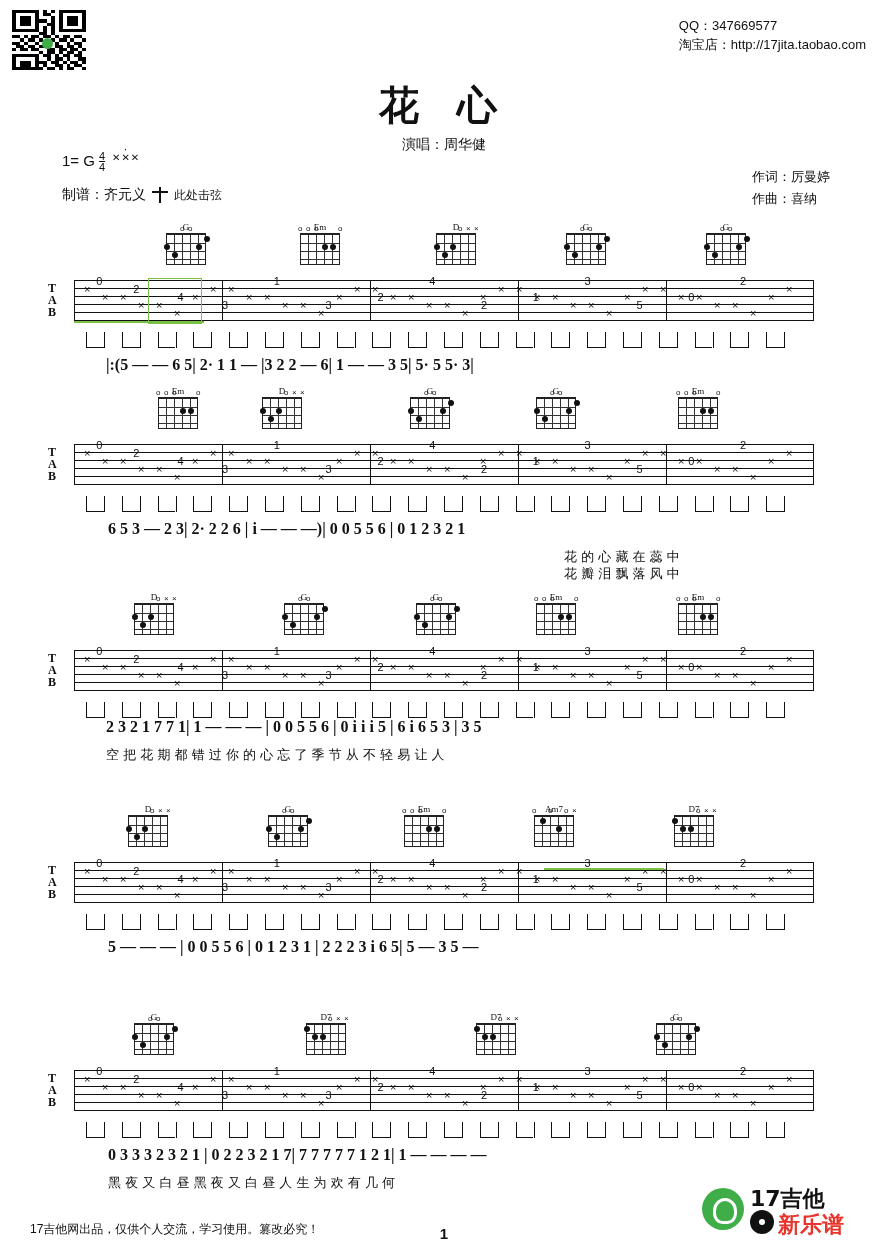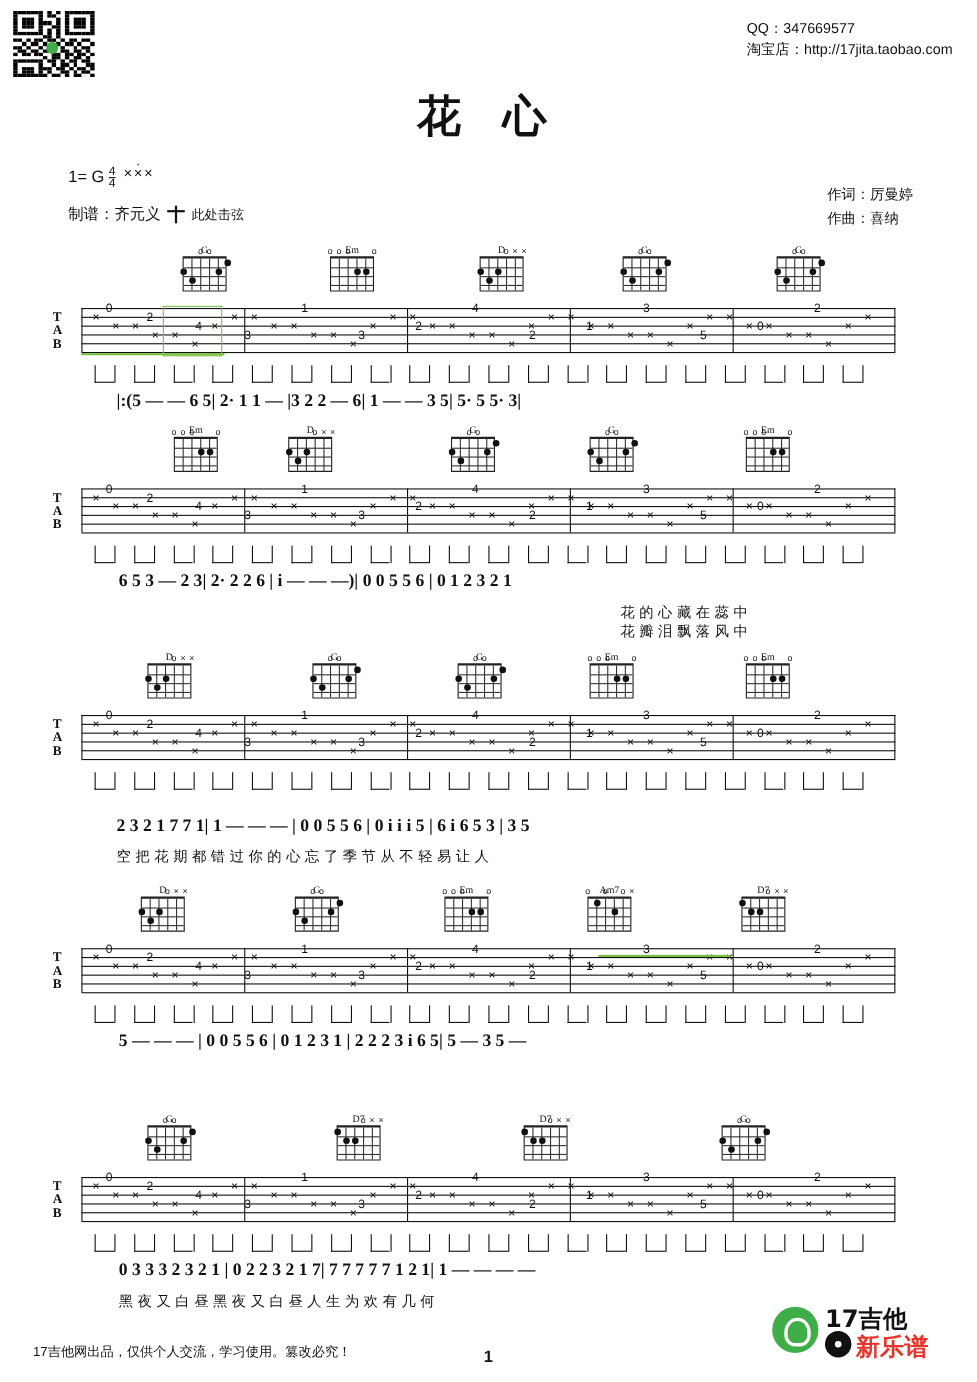--- a/index.html
+++ b/index.html
@@ -295,20 +295,21 @@
       </div>
     <div class="qr-dot"></div>
   </div>
 
   <div class="contact">
     <div>QQ：347669577</div>
     <div>淘宝店：http://17jita.taobao.com</div>
   </div>
 
   <div class="title">花 心</div>
+  <div class="singer">演唱：周华健</div>
 
   <div class="key-block">
     <div class="key-row">
       <span>1= G</span>
       <span class="frac">
         <span class="numr">4</span>
         <span class="den">4</span>
       </span>
     </div>
   </div>
@@ -1016,21 +1017,21 @@
           <div class="stem" style="left:638.5px;"></div>
           <div class="beam" style="left:620.6px;width:17.9px;"></div>
           <div class="stem" style="left:656.4px;"></div>
           <div class="stem" style="left:674.3px;"></div>
           <div class="beam" style="left:656.4px;width:17.9px;"></div>
           <div class="stem" style="left:692.2px;"></div>
           <div class="stem" style="left:710.1px;"></div>
           <div class="beam" style="left:692.2px;width:17.9px;"></div>
         </div>
       </div>
-    <div class="numrow" style="margin-top:40px;">
+    <div class="numrow" style="margin-top:16px;">
       <span class="num" style="left:32px;">2 3 2 1 7 7 1| 1 — — — | 0 0 5 5 6 | 0 i i i 5 | 6 i 6 5 3 | 3 5</span>
     </div>
     <div class="lyricrow" style="margin-top:4px;">
       <span class="ly" style="left:32px;">空 把 花 期 都 错 过      你 的 心    忘 了 季 节  从 不 轻 易 让 人</span>
     </div>
   </div>
 
   <div class="system" style="top:804px;">
     <div class="chords" id="ch4">
         <div class="chorddia" style="left: 122px;">

